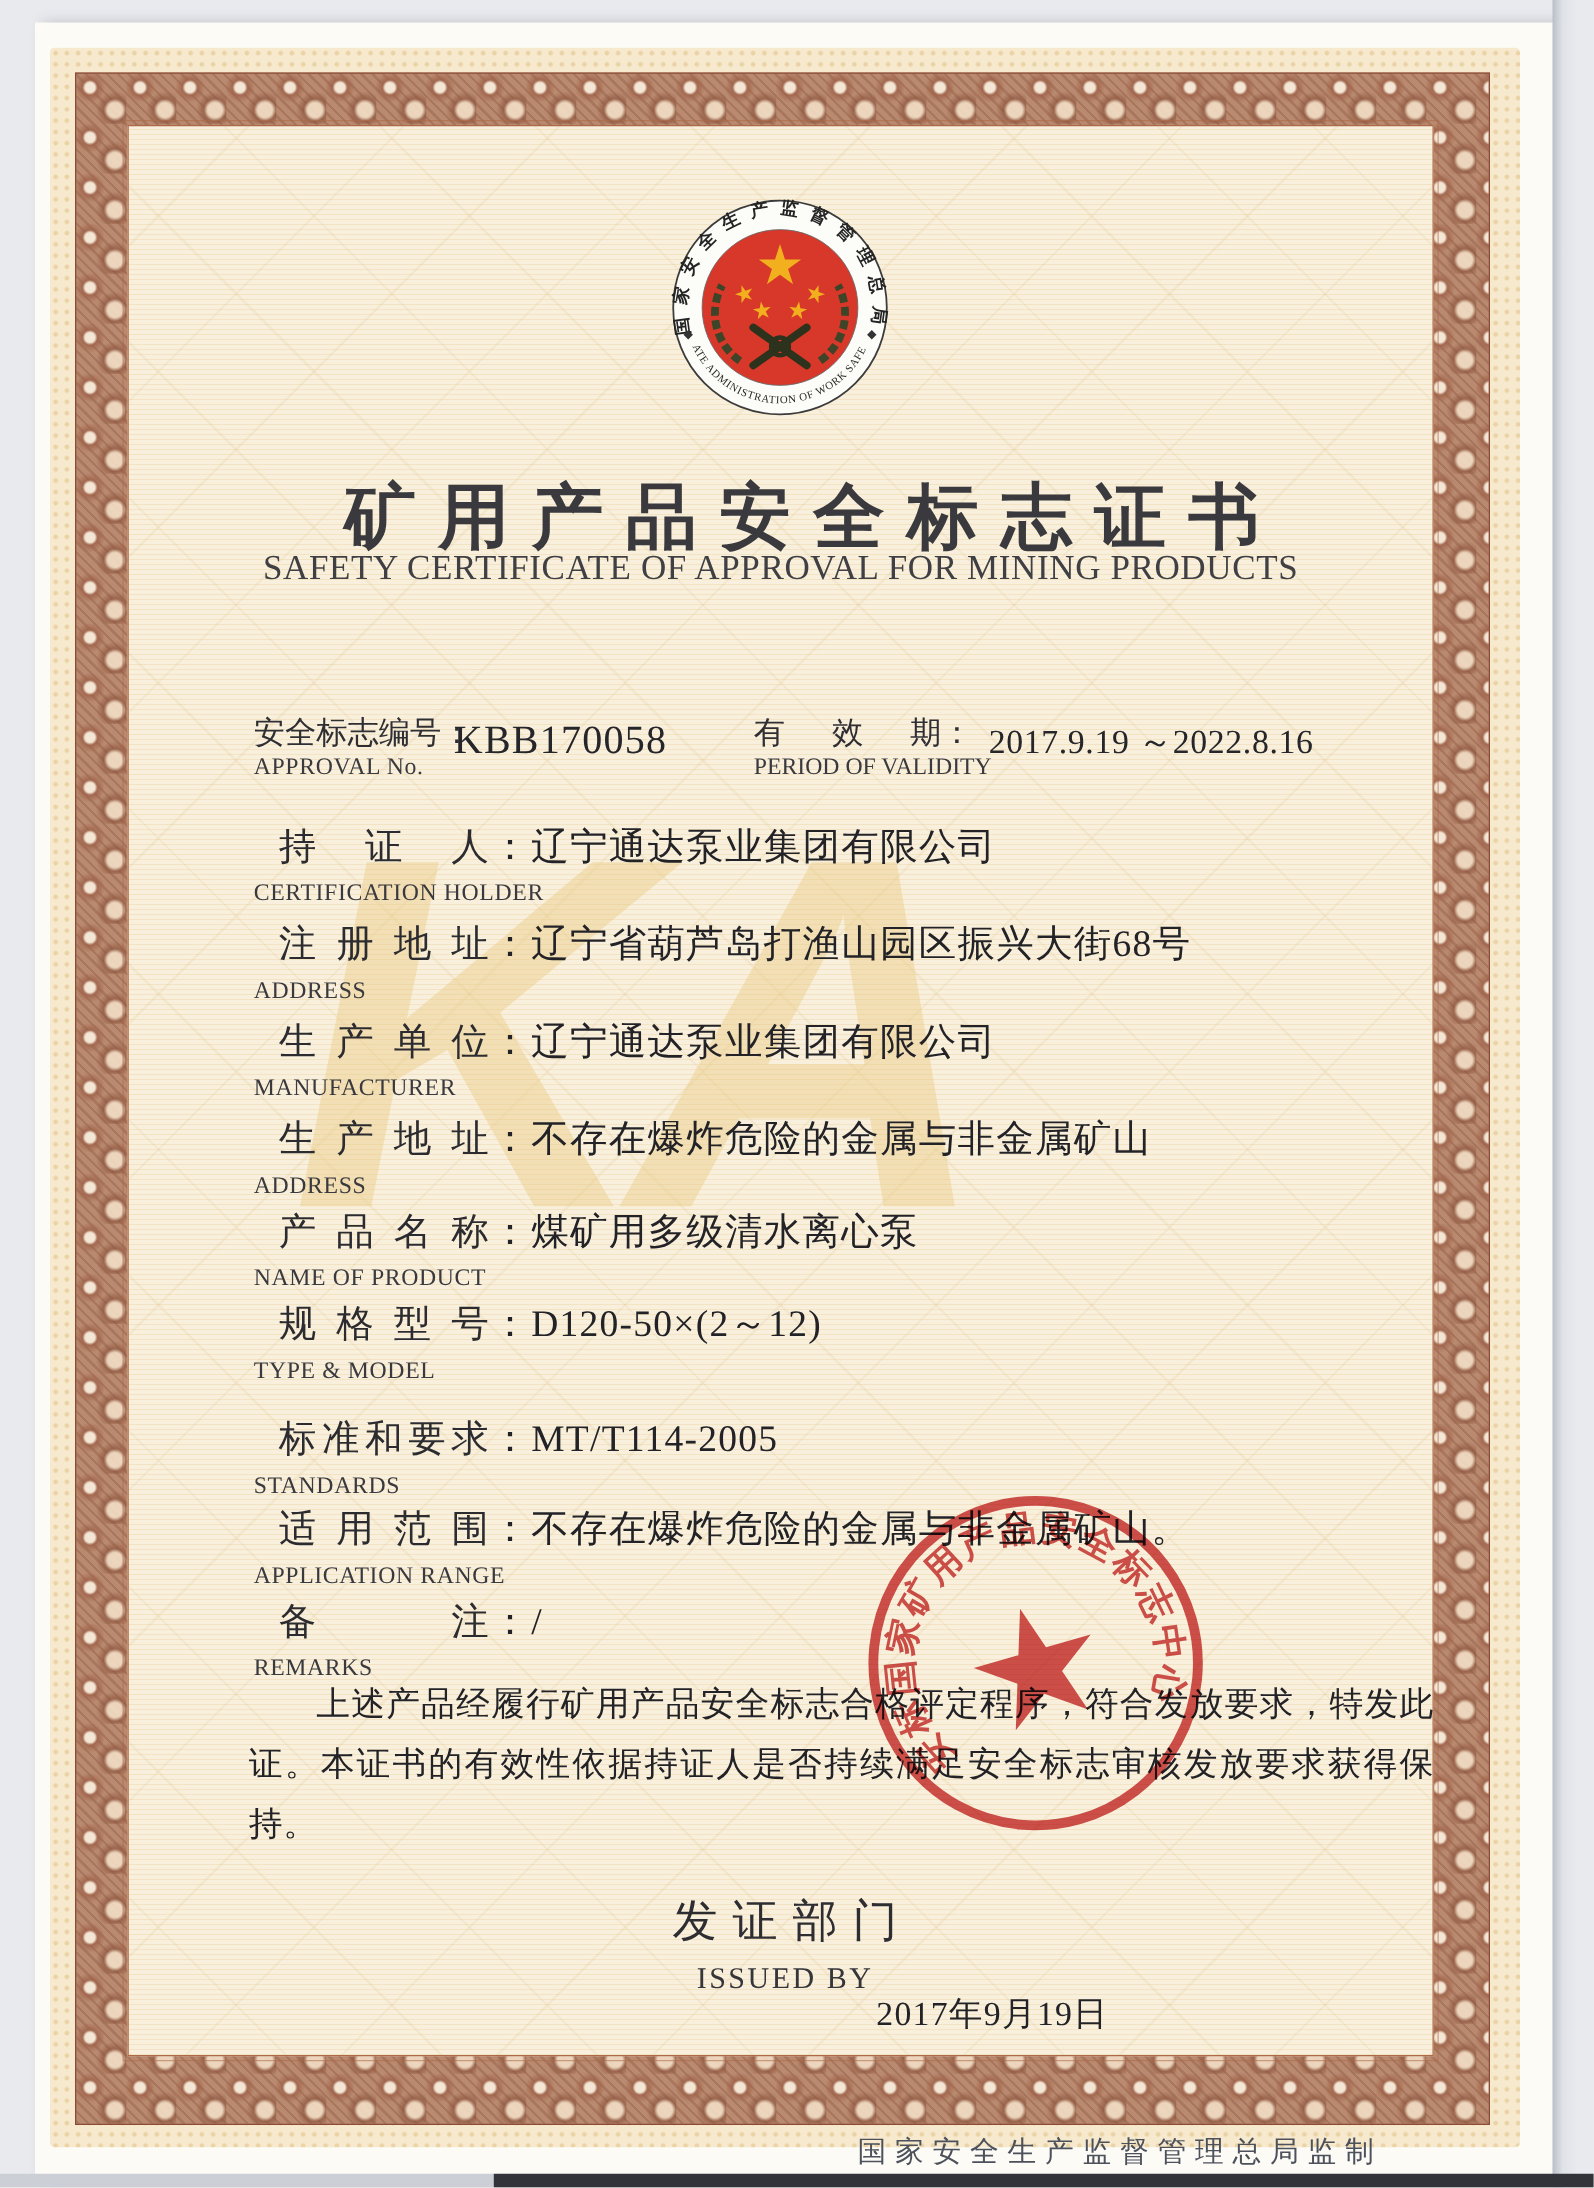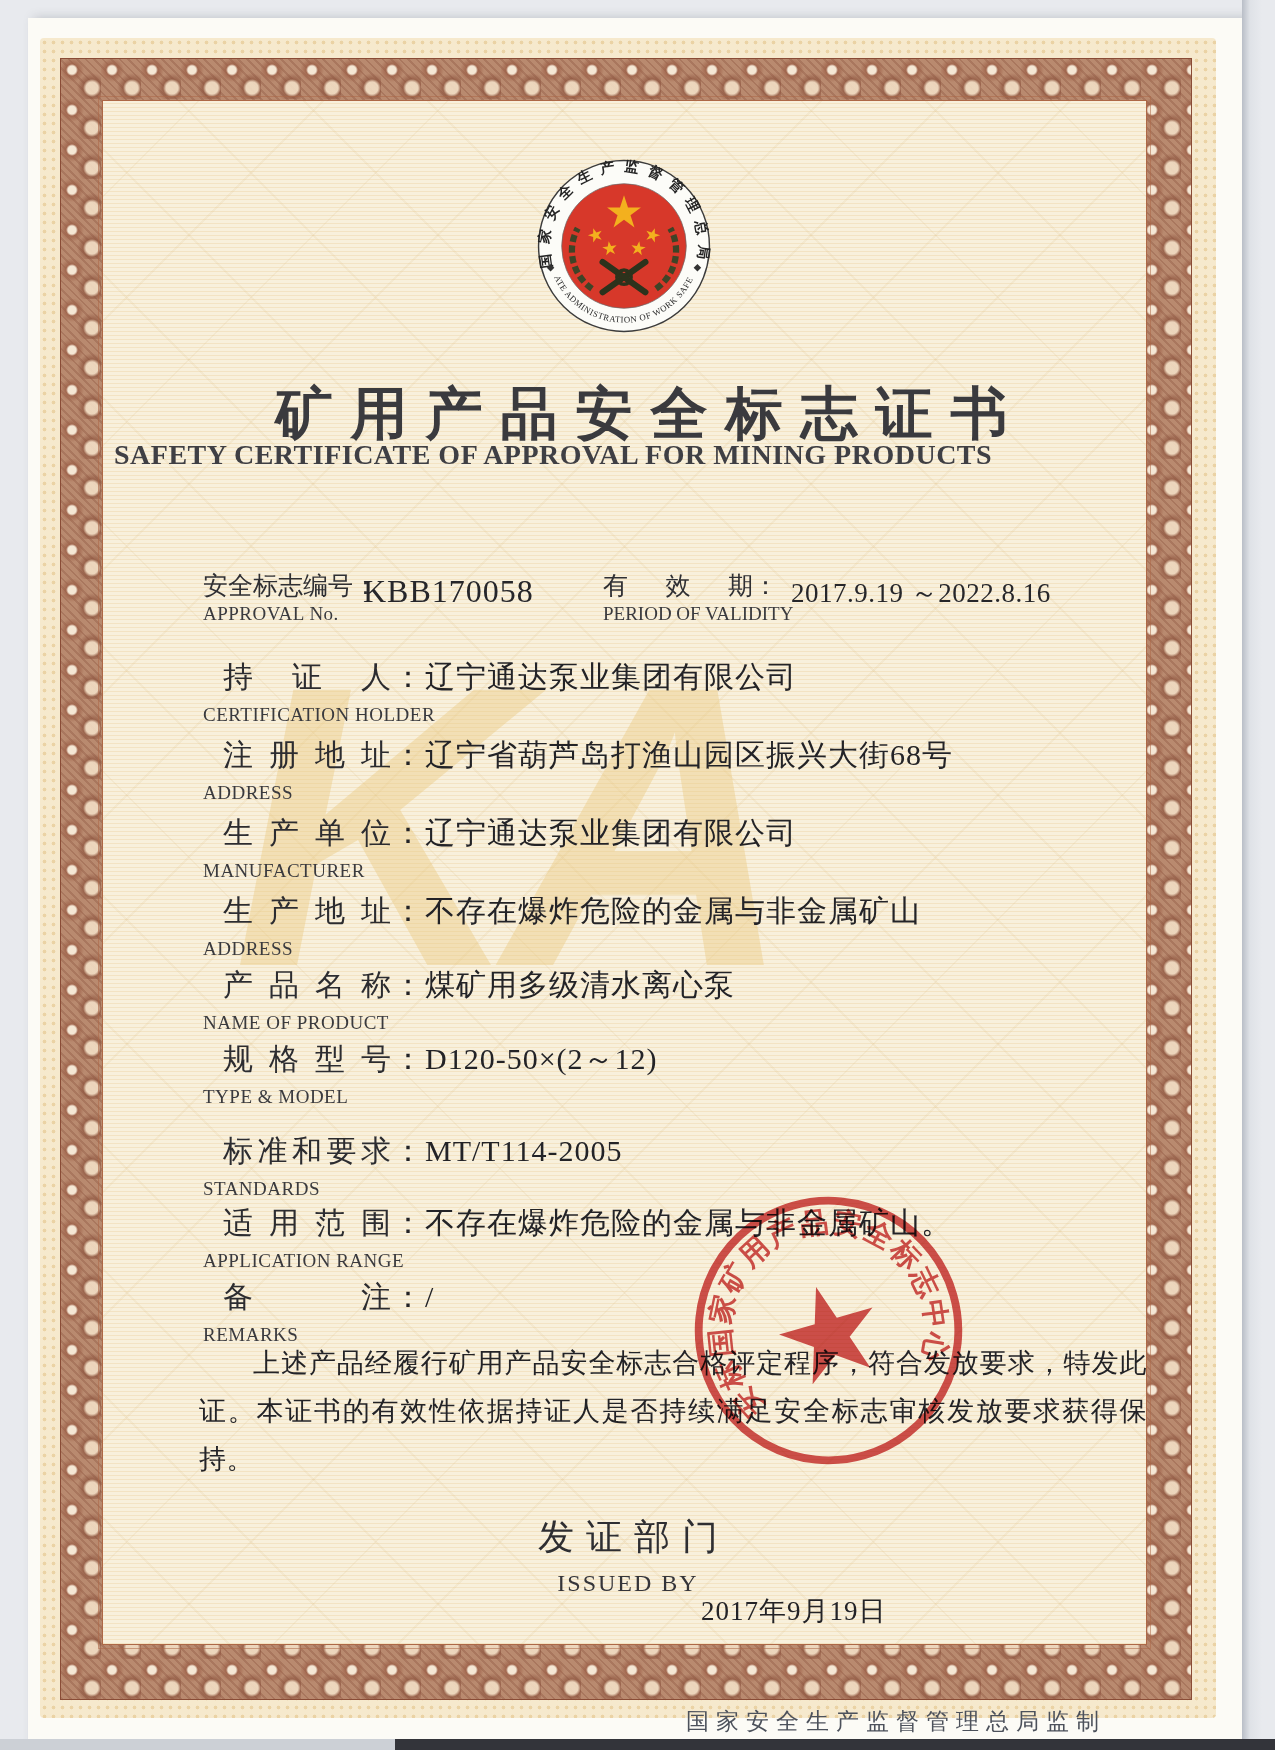--- a/index.html
+++ b/index.html
@@ -40,22 +40,22 @@
     border:1px solid #ad6847;outline:1px solid rgba(173,104,71,.55);outline-offset:3px;}
 
   .watermark{position:absolute;left:130px;top:510px;font-family:Liberation Sans, sans-serif;
     font-weight:bold;font-style:italic;font-size:400px;line-height:1;color:rgba(233,199,126,.42);
     letter-spacing:-18px;user-select:none;margin-top:16px;}
 
   .emblem{position:absolute;left:432px;top:56px;width:178px;height:178px;}
 
   .title{position:absolute;left:0;top:258px;width:100%;margin:17px;text-align:center;
     font-size:57px;font-weight:bold;letter-spacing:18px;text-indent:18px;color:#3a3a3e;}
-  .subtitle{position:absolute;left:0;top:338px;width:100%;
-    font-size:28px;font-weight:bold;letter-spacing:0.5px;color:#3f3f44;padding-left:11px;}
+  .subtitle{position:absolute;left:0;top:338px;width:100%;text-align:center;
+    font-size:28px;font-weight:normal;letter-spacing:0.5px;color:#3f3f44;}
 
   .ap-row{position:absolute;left:0;top:468px;width:100%;height:80px;}
   .ap-zh{position:absolute;left:100px;top:0;font-size:25px;color:#2f2f33;}
   .ap-en{position:absolute;left:100px;top:34px;font-size:19px;letter-spacing:.5px;color:#3a3a3e;}
   .ap-val{position:absolute;left:260px;top:4px;font-size:32px;letter-spacing:1px;color:#26262a;}
   .vp-zh{position:absolute;left:500px;top:0;font-size:25px;color:#2f2f33;}
   .vp-zh .sp{display:inline-block;width:150px;text-align:justify;text-align-last:justify;}
   .vp-en{position:absolute;left:500px;top:34px;font-size:19px;color:#3a3a3e;}
   .vp-val{position:absolute;left:688px;top:6px;font-size:27px;letter-spacing:.5px;color:#26262a;}
 

